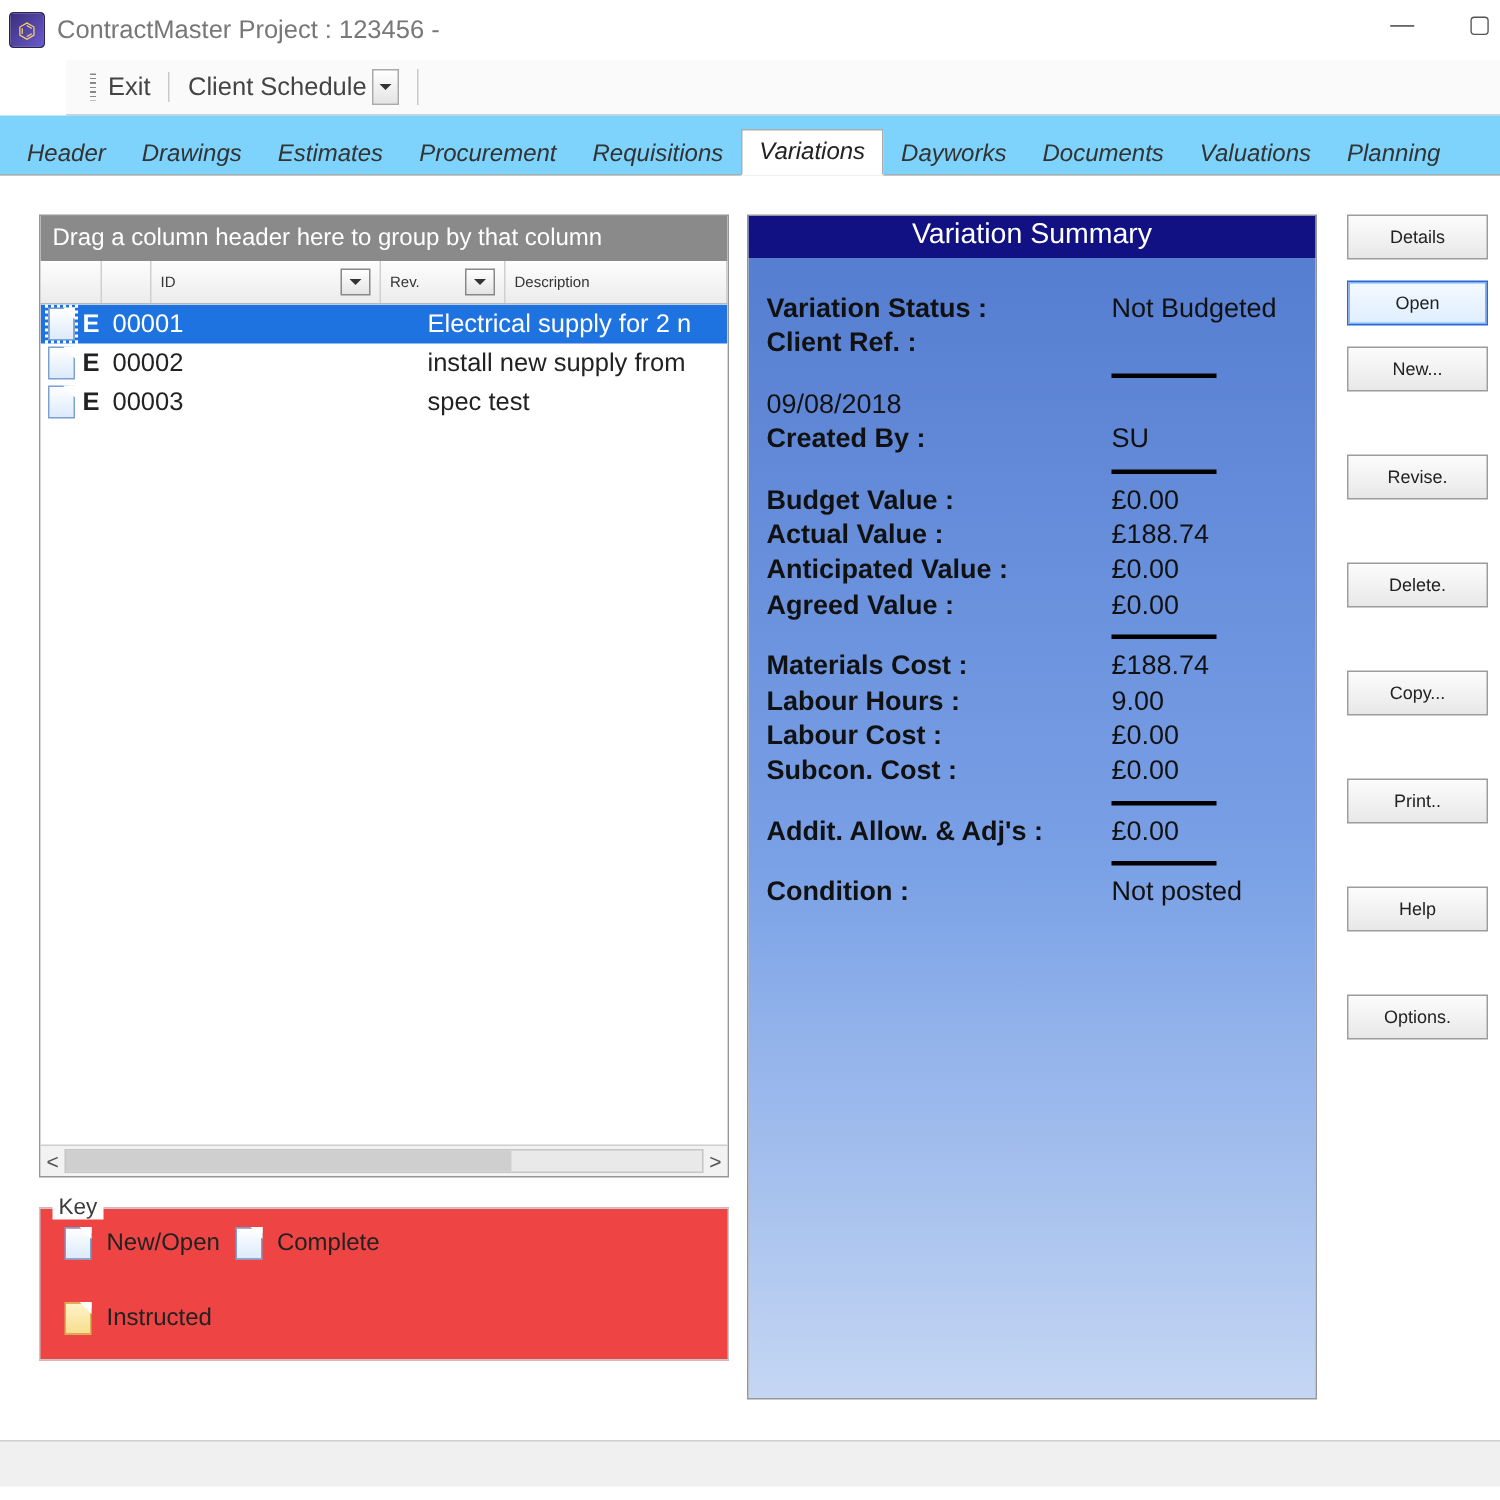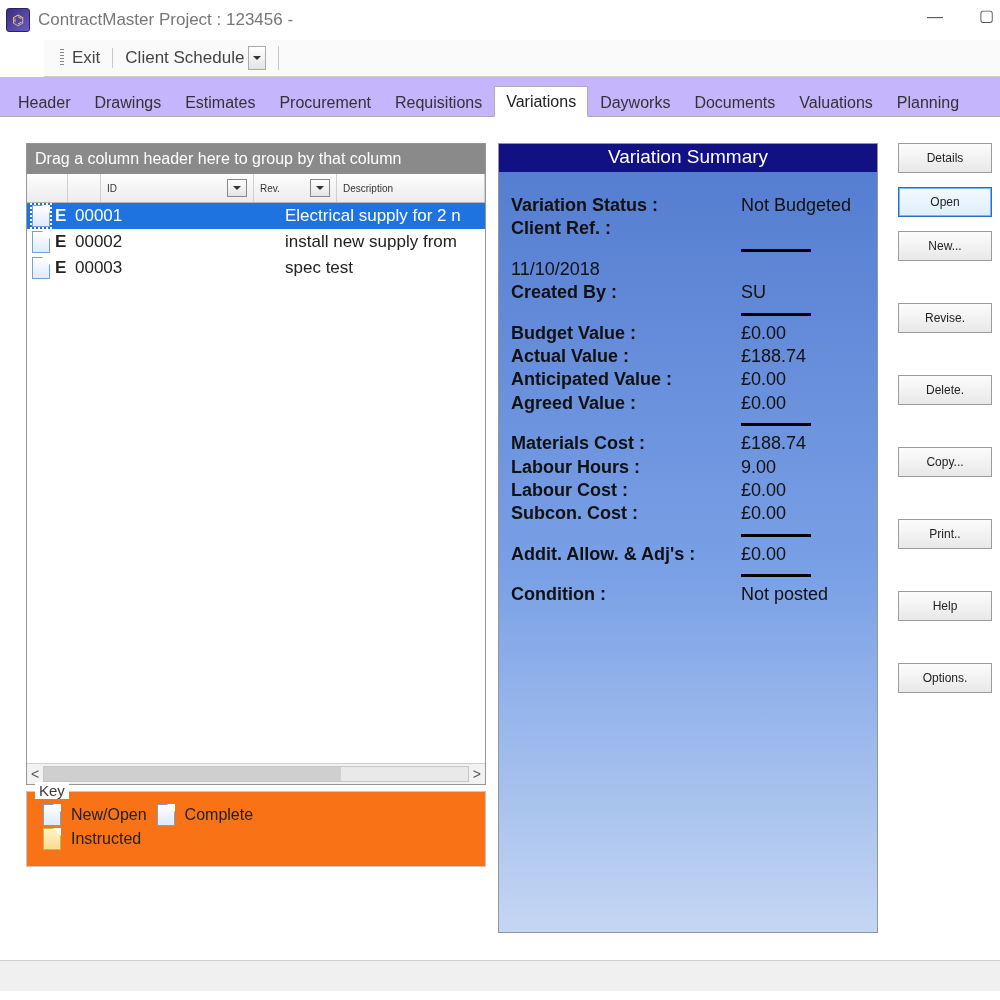--- a/index.html
+++ b/index.html
@@ -77,24 +77,25 @@
     border: 4px solid transparent;
     border-top-color: #333;
     margin-top: 4px;
   }
   
   .tabstrip {
     display: flex;
     align-items: flex-end;
     border-bottom: 1px solid #adadad;
     height: 36px;
-    background: #c4b5fd;
+    background: #7dd3fc;
     padding-left: 6px;
     padding-top: 3px;
     gap: 0;
+    font-style: italic;
   }
   .tab {
     padding: 6px 11px 5px;
     font-size: 16px;
     color: #333;
     border: 1px solid transparent;
     border-bottom: none;
     background: transparent;
     position: relative;
     top: 1px;
@@ -228,37 +229,37 @@
     position: relative;
   }
   .h-scroll .thumb {
     position: absolute; left: 0; top: 0;
     height: 100%; width: 70%;
     background: #cfcfcf;
   }
   
   .key-box {
     border: 1px solid #c8c8c8;
-    margin-top: 6px;
+    margin-top: 20px;
     padding: 12px 16px 16px;
     position: relative;
-    background: #f97316;
+    background: #ef4444;
   }
   .key-box .legend {
     position: absolute;
     top: -10px; left: 8px;
     background: #fff;
     padding: 0 4px;
     font-size: 15px;
     color: #3b3b3b;
   }
   .key-grid {
     display: grid;
     grid-template-columns: auto 1fr auto 1fr;
-    gap: 2px 10px;
+    gap: 28px 10px;
     align-items: center;
   }
   .key-entry {
     display: flex; align-items: center; gap: 10px;
     font-size: 16px; color: #222;
   }
   
   .summary {
     width: 378px;
     border: 1px solid #969696;
@@ -445,21 +446,21 @@
       <div class="srow">
           <span class="lab">Variation Status :</span>
           <span class="val">Not Budgeted</span>
         </div>
       <div class="srow">
           <span class="lab">Client Ref. :</span>
           <span class="val"></span>
         </div>
       <div class="sep"></div>
       <div class="srow">
-          <span class="val">11/10/2018</span>
+          <span class="val">09/08/2018</span>
         </div>
       <div class="srow">
           <span class="lab">Created By :</span>
           <span class="val">SU</span>
         </div>
       <div class="sep"></div>
       <div class="srow">
           <span class="lab">Budget Value :</span>
           <span class="val">£0.00</span>
         </div>

